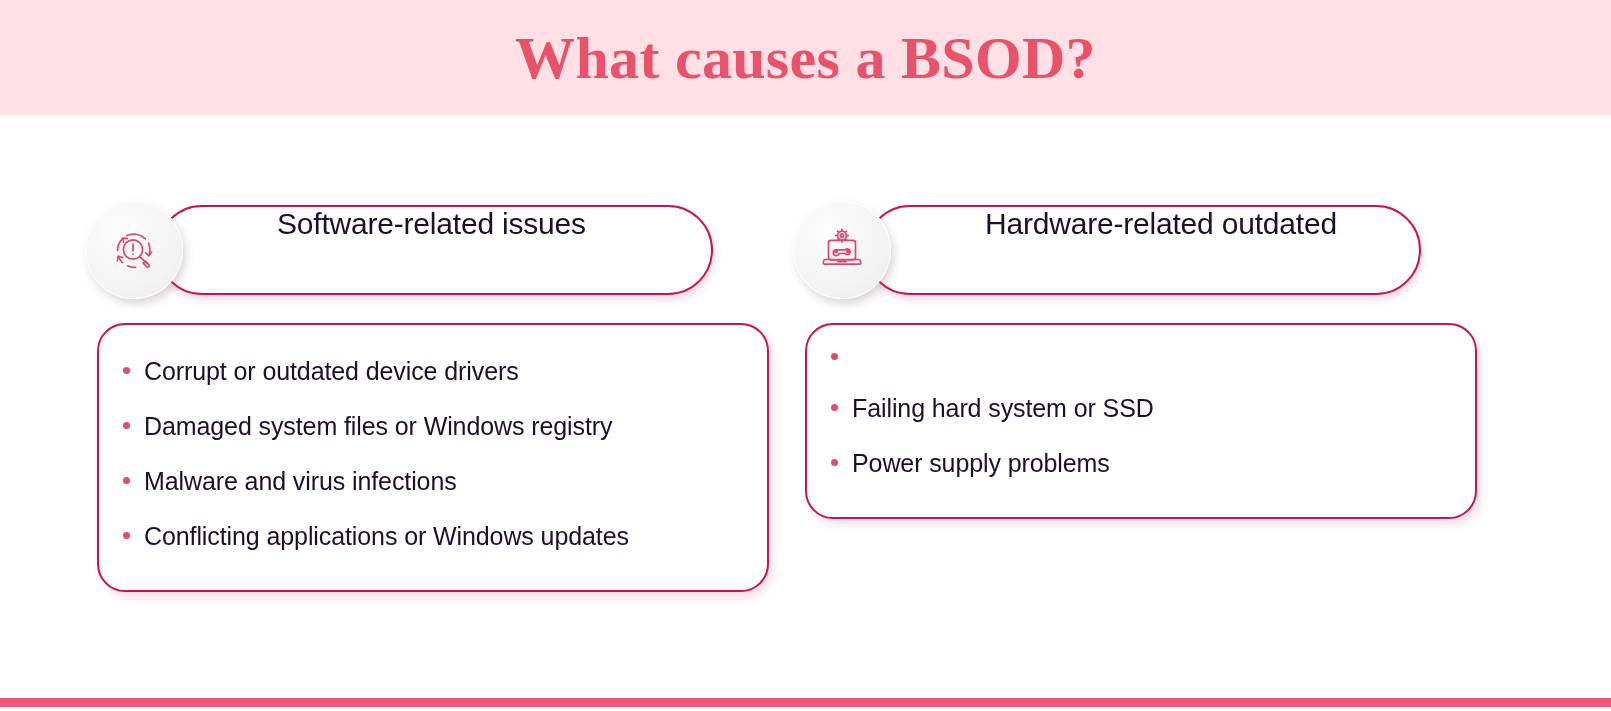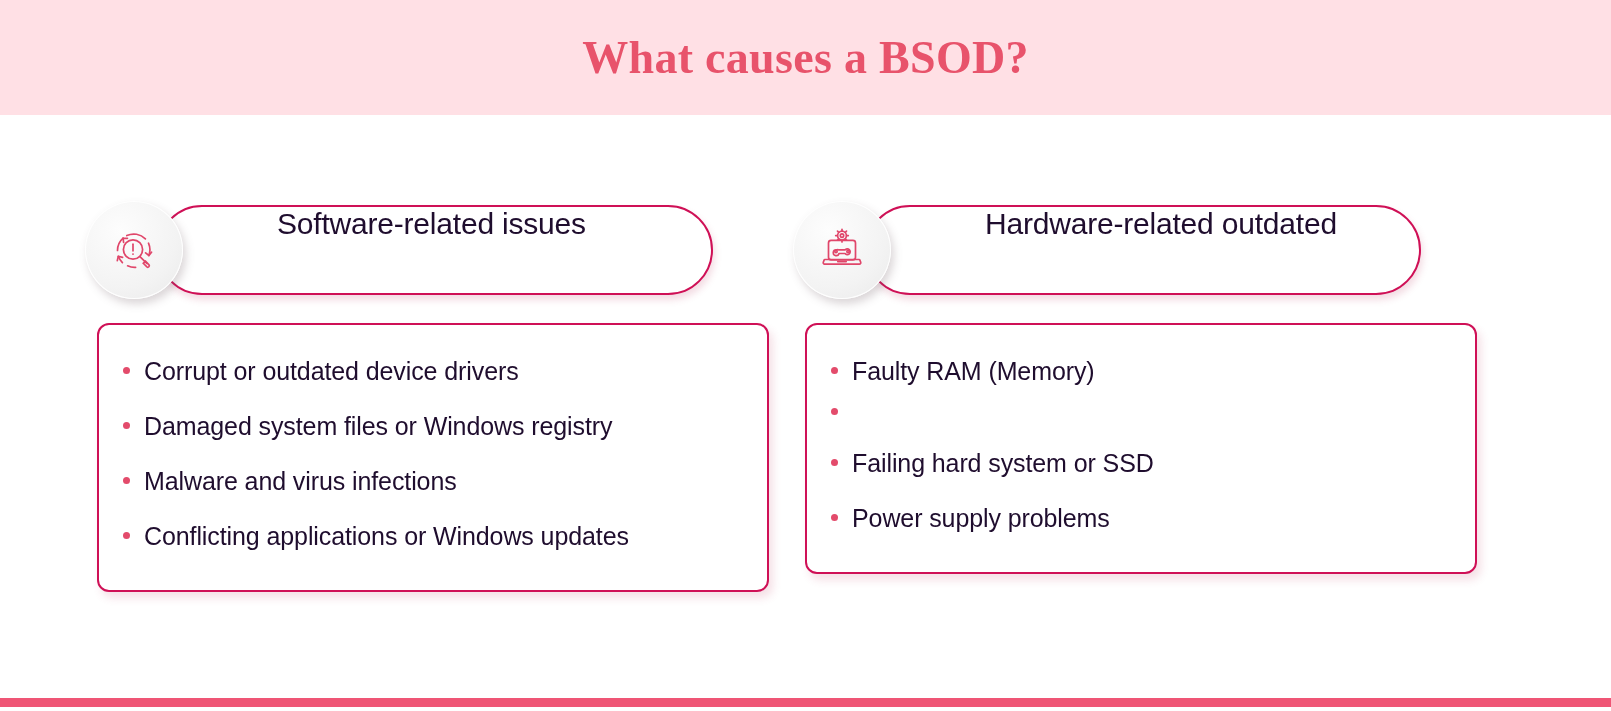--- a/index.html
+++ b/index.html
@@ -30,21 +30,21 @@
     width: 1611px;
     height: 115px;
     background: #ffe0e5;
     display: flex;
     align-items: center;
     justify-content: center;
   }
   .header-title {
     font-family: "Liberation Serif", "DejaVu Serif", serif;
     font-weight: bold;
-    font-size: 46px;
+    font-size: 60px;
     letter-spacing: 0.3px;
     color: #e8536b;
     line-height: 1;
     white-space: nowrap;
   }
 
   
   .columns {
     position: absolute;
     left: 0;
@@ -100,21 +100,21 @@
     letter-spacing: -0.2px;
     white-space: nowrap;
   }
   .right-pill .pill-label { margin-left: 118px; }
 
   
   .list-card {
     position: relative;
     box-sizing: border-box;
     border: 2.2px solid #cf1056;
-    border-radius: 12px;
+    border-radius: 28px;
     background: #ffffff;
     box-shadow: 4px 6px 8px rgba(190, 60, 100, 0.16);
     padding: 34px 34px 34px 24px;
   }
   .list-card.left-card  { width: 672px; margin-top: 28px; margin-left: 12px; }
   .list-card.right-card { width: 672px; margin-top: 28px; margin-left: 12px; }
 
   .bullet-list {
     list-style: none;
     margin: 0;
@@ -235,24 +235,20 @@
             <path d="M21.8 37.6h8.4"></path>
           </svg>
         </div>
         <span class="pill-label">Hardware-related outdated</span>
       </div>
 
       <div class="list-card right-card">
         <ul class="bullet-list">
           <li class="bullet-item">
             <span class="bullet-dot"></span>
-            <span>Faulty RAM (Memory)</span>
-          </li>
-          <li class="bullet-item">
-            <span class="bullet-dot"></span>
           </li>
           <li class="bullet-item">
             <span class="bullet-dot"></span>
             <span>Failing hard system or SSD</span>
           </li>
           <li class="bullet-item">
             <span class="bullet-dot"></span>
             <span>Power supply problems</span>
           </li>
         </ul>

